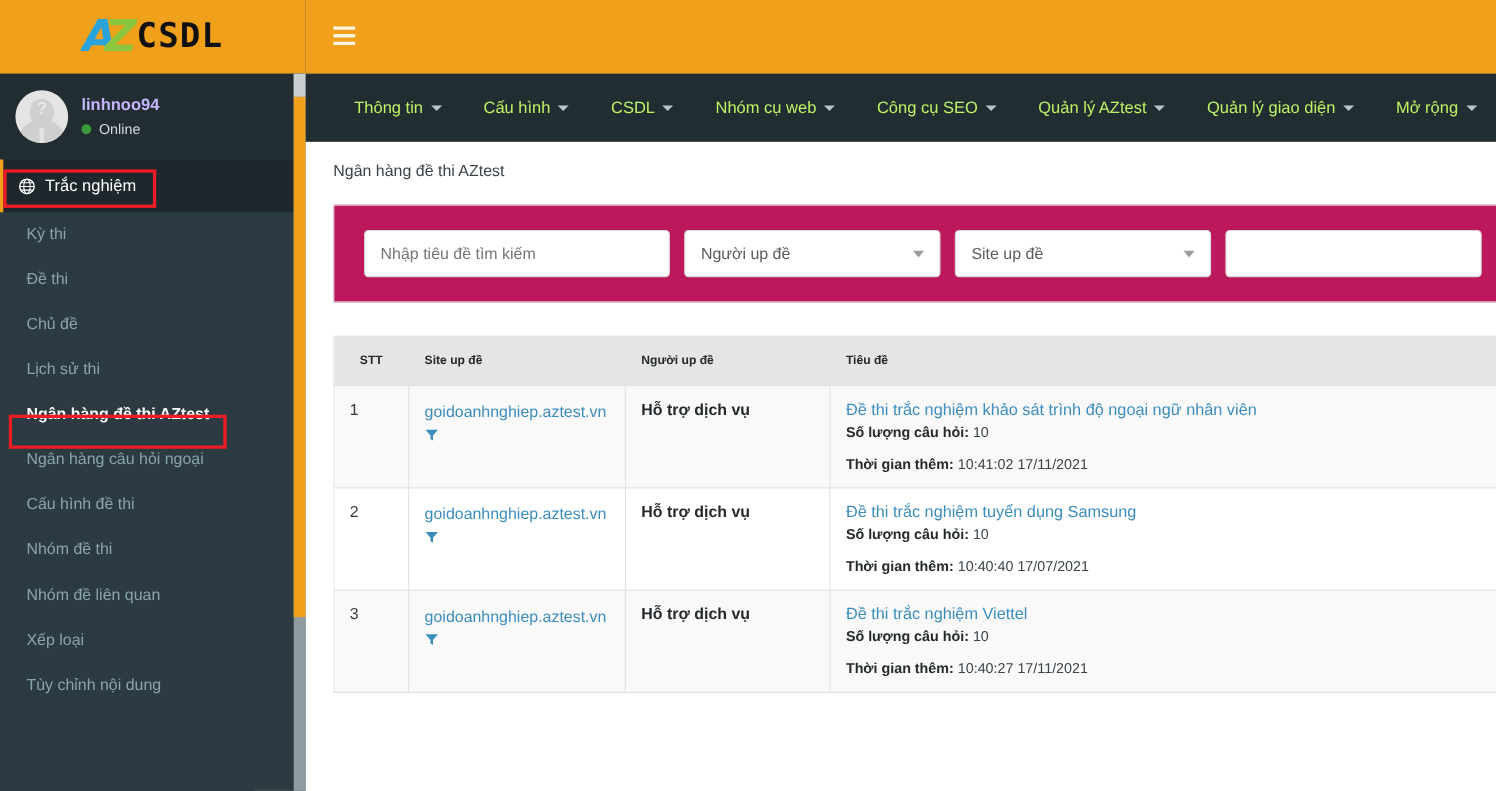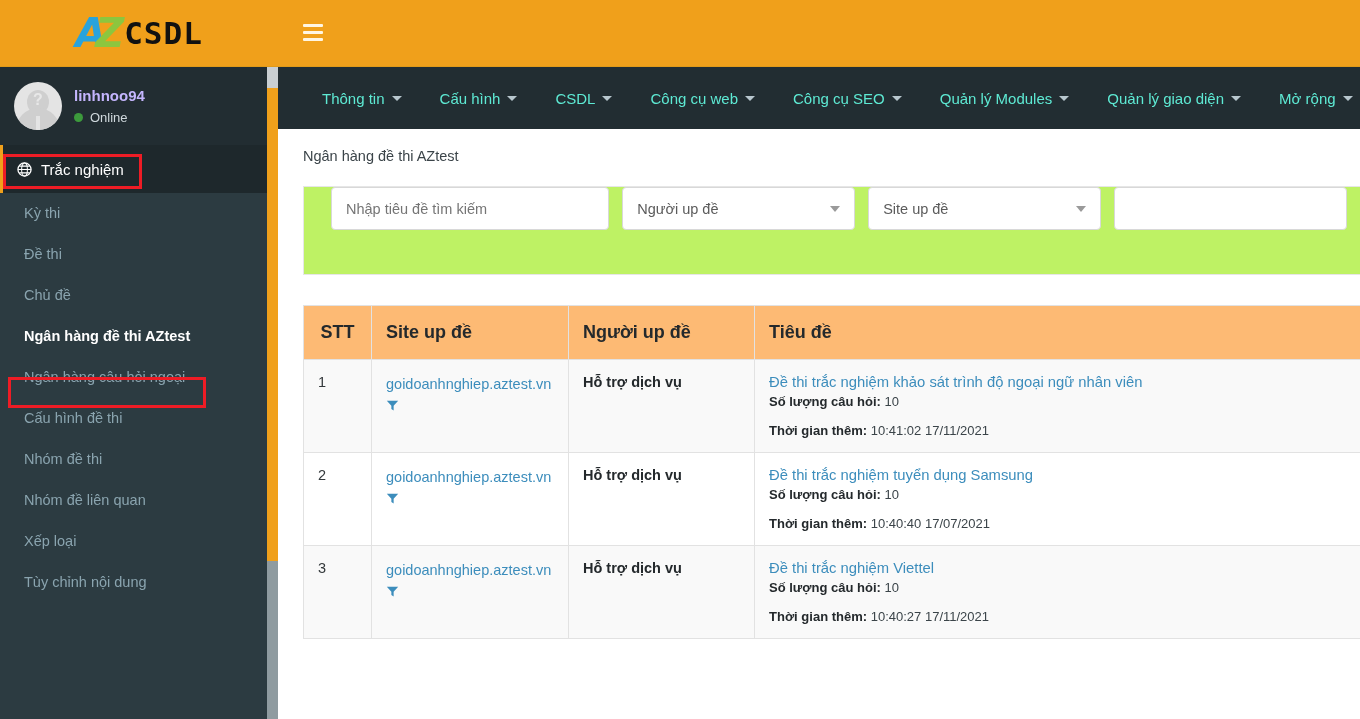--- a/index.html
+++ b/index.html
@@ -118,42 +118,42 @@
 
   .navbar {
     position: absolute; left: 278px; top: 67px; right: 0; height: 62px;
     background: #222d32;
     display: flex; align-items: center;
     padding-left: 25px;
     overflow: hidden;
     white-space: nowrap;
   }
   .nav-item {
-    color: #5eead4; font-size: 15px;
+    color: #bef264; font-size: 15px;
     padding: 0 19px; display: inline-flex; align-items: center;
     cursor: pointer; flex: 0 0 auto;
   }
   .caret {
     display: inline-block; margin-left: 7px;
     width: 0; height: 0; border-left: 5px solid transparent;
     border-right: 5px solid transparent; border-top: 5px solid #b8c7ce;
   }
 
   
   .content {
     position: absolute; left: 278px; top: 129px; right: 0; bottom: 0;
     background: #ffffff; overflow: hidden;
   }
   .breadcrumb {
     padding: 19px 0 0 25px; font-size: 14.5px; color: #3b4449;
   }
   .filter-panel {
     margin: 22px 0 0 25px; margin-right: 0;
-    background: #bef264; border: 1px solid #e6e6e6; border-right: 0;
-    height: 89px; display: flex; align-items: flex-start;
+    background: #be185d; border: 1px solid #e6e6e6; border-right: 0;
+    height: 89px; display: flex; align-items: center;
     padding-left: 27px;
   }
   .filter-input, .filter-select {
     height: 43px; background: #ffffff;
     border: 1px solid #d8d8d8; border-radius: 4px;
     font-size: 14.5px; color: #8a8a8a;
     display: flex; align-items: center; padding: 0 14px;
     margin-right: 13px;
   }
   .filter-input { width: 370px; }
@@ -170,22 +170,22 @@
     margin: 30px 0 0 25px; overflow: hidden;
   }
   table.grid {
     border-collapse: collapse; width: 1160px; table-layout: fixed;
   }
   table.grid th, table.grid td {
     border: 1px solid #e2e2e2;
     text-align: left; vertical-align: top;
   }
   table.grid th {
-    padding: 16px 14px; font-size: 18px; font-weight: bold; color: #24292c;
-    background: #fdba74;
+    padding: 16px 14px; font-size: 11px; font-weight: bold; color: #24292c;
+    background: #e5e5e5;
   }
   table.grid td { padding: 14px 14px; font-size: 14.5px; }
   .col-stt { width: 68px; }
   .col-site { width: 197px; }
   .col-nguoi { width: 186px; }
   .col-tieu { width: 709px; }
   td.c-stt { text-align: center; color: #33383b; padding-top: 16px; }
   .site-link { color: #3c8dbc; text-decoration: none; display: block; line-height: 1.45; }
   .filter-ico { color: #3c8dbc; font-size: 15px; margin-top: 3px; display: block; }
   .nguoi { font-weight: bold; color: #24292c; }
@@ -243,20 +243,23 @@
     <ul class="menu">
       <li>
           <a href="#">Kỳ thi</a>
         </li>
       <li>
           <a href="#">Đề thi</a>
         </li>
       <li>
           <a href="#">Chủ đề</a>
         </li>
+      <li>
+          <a href="#">Lịch sử thi</a>
+        </li>
       <li class="active-item">
           <a href="#">Ngân hàng đề thi AZtest</a>
         </li>
       <li>
           <a href="#">Ngân hàng câu hỏi ngoại</a>
         </li>
       <li>
           <a href="#">Cấu hình đề thi</a>
         </li>
       <li>
@@ -296,29 +299,29 @@
     </div>
     <div class="nav-item">
       <span>Cấu hình</span>
         <i class="caret"></i>
     </div>
     <div class="nav-item">
       <span>CSDL</span>
         <i class="caret"></i>
     </div>
     <div class="nav-item">
-      <span>Công cụ web</span>
+      <span>Nhóm cụ web</span>
         <i class="caret"></i>
     </div>
     <div class="nav-item">
       <span>Công cụ SEO</span>
         <i class="caret"></i>
     </div>
     <div class="nav-item">
-      <span>Quản lý Modules</span>
+      <span>Quản lý AZtest</span>
         <i class="caret"></i>
     </div>
     <div class="nav-item">
       <span>Quản lý giao diện</span>
         <i class="caret"></i>
     </div>
     <div class="nav-item">
       <span>Mở rộng</span>
         <i class="caret"></i>
     </div>

